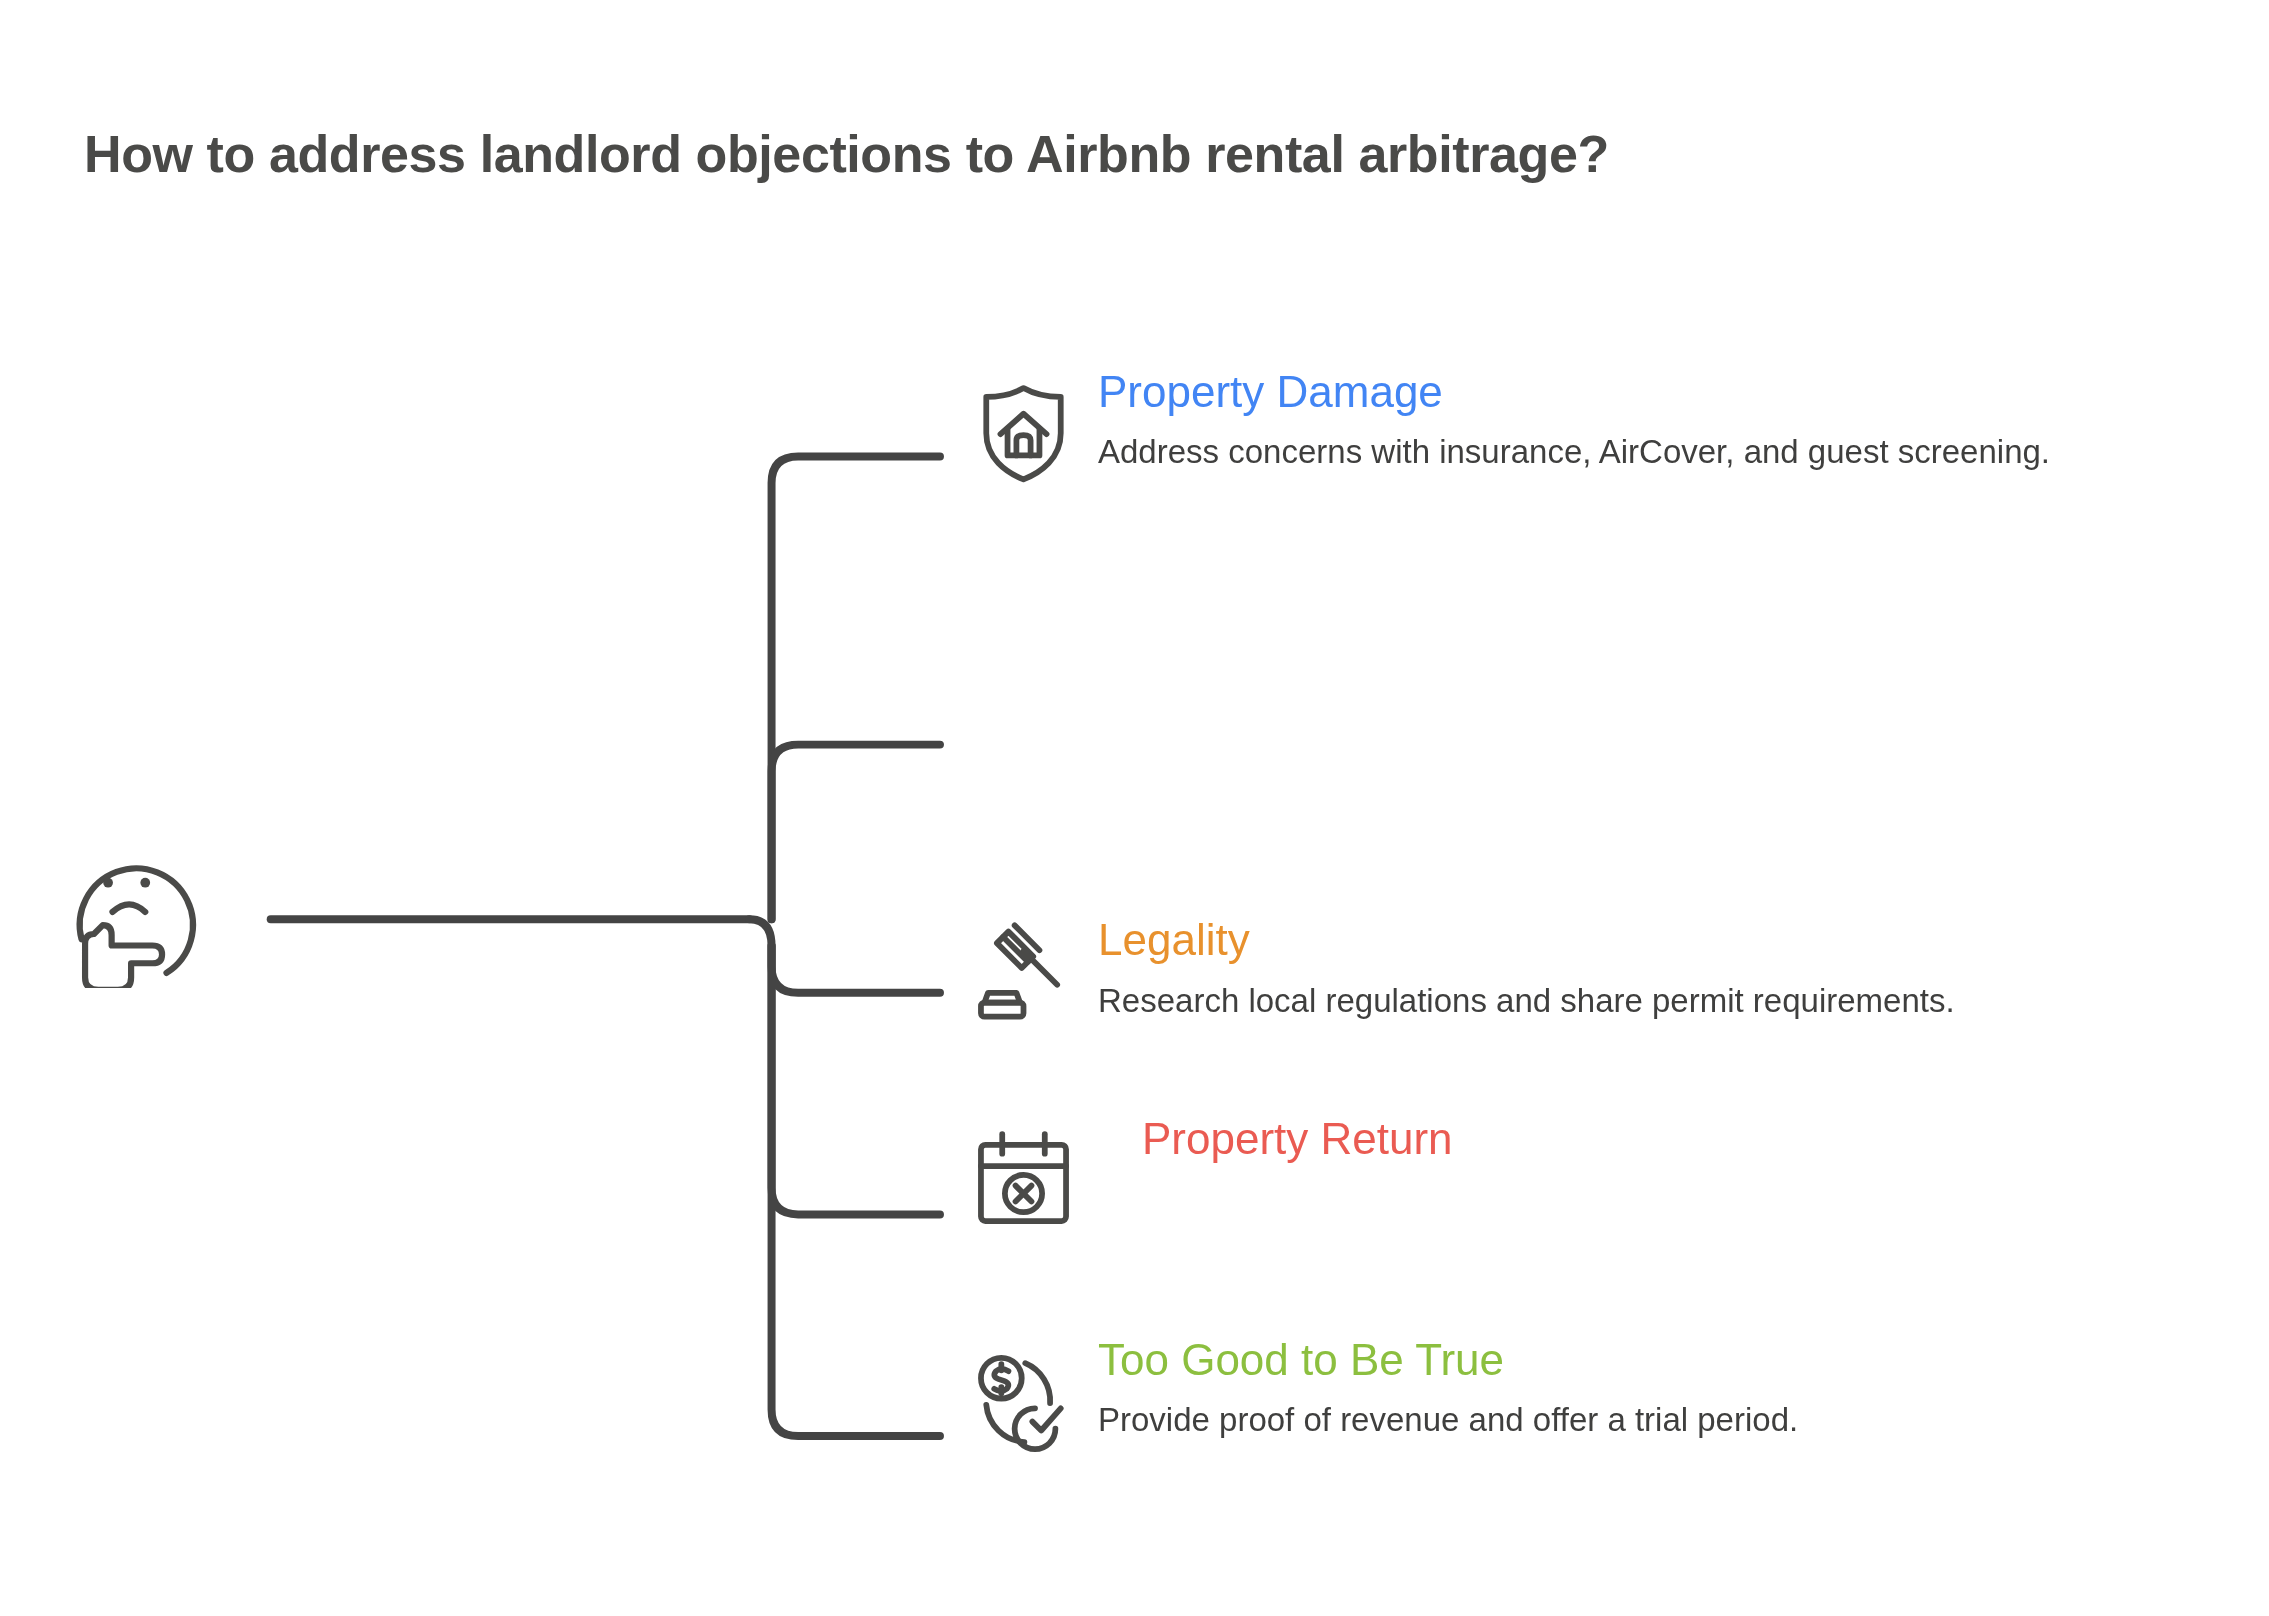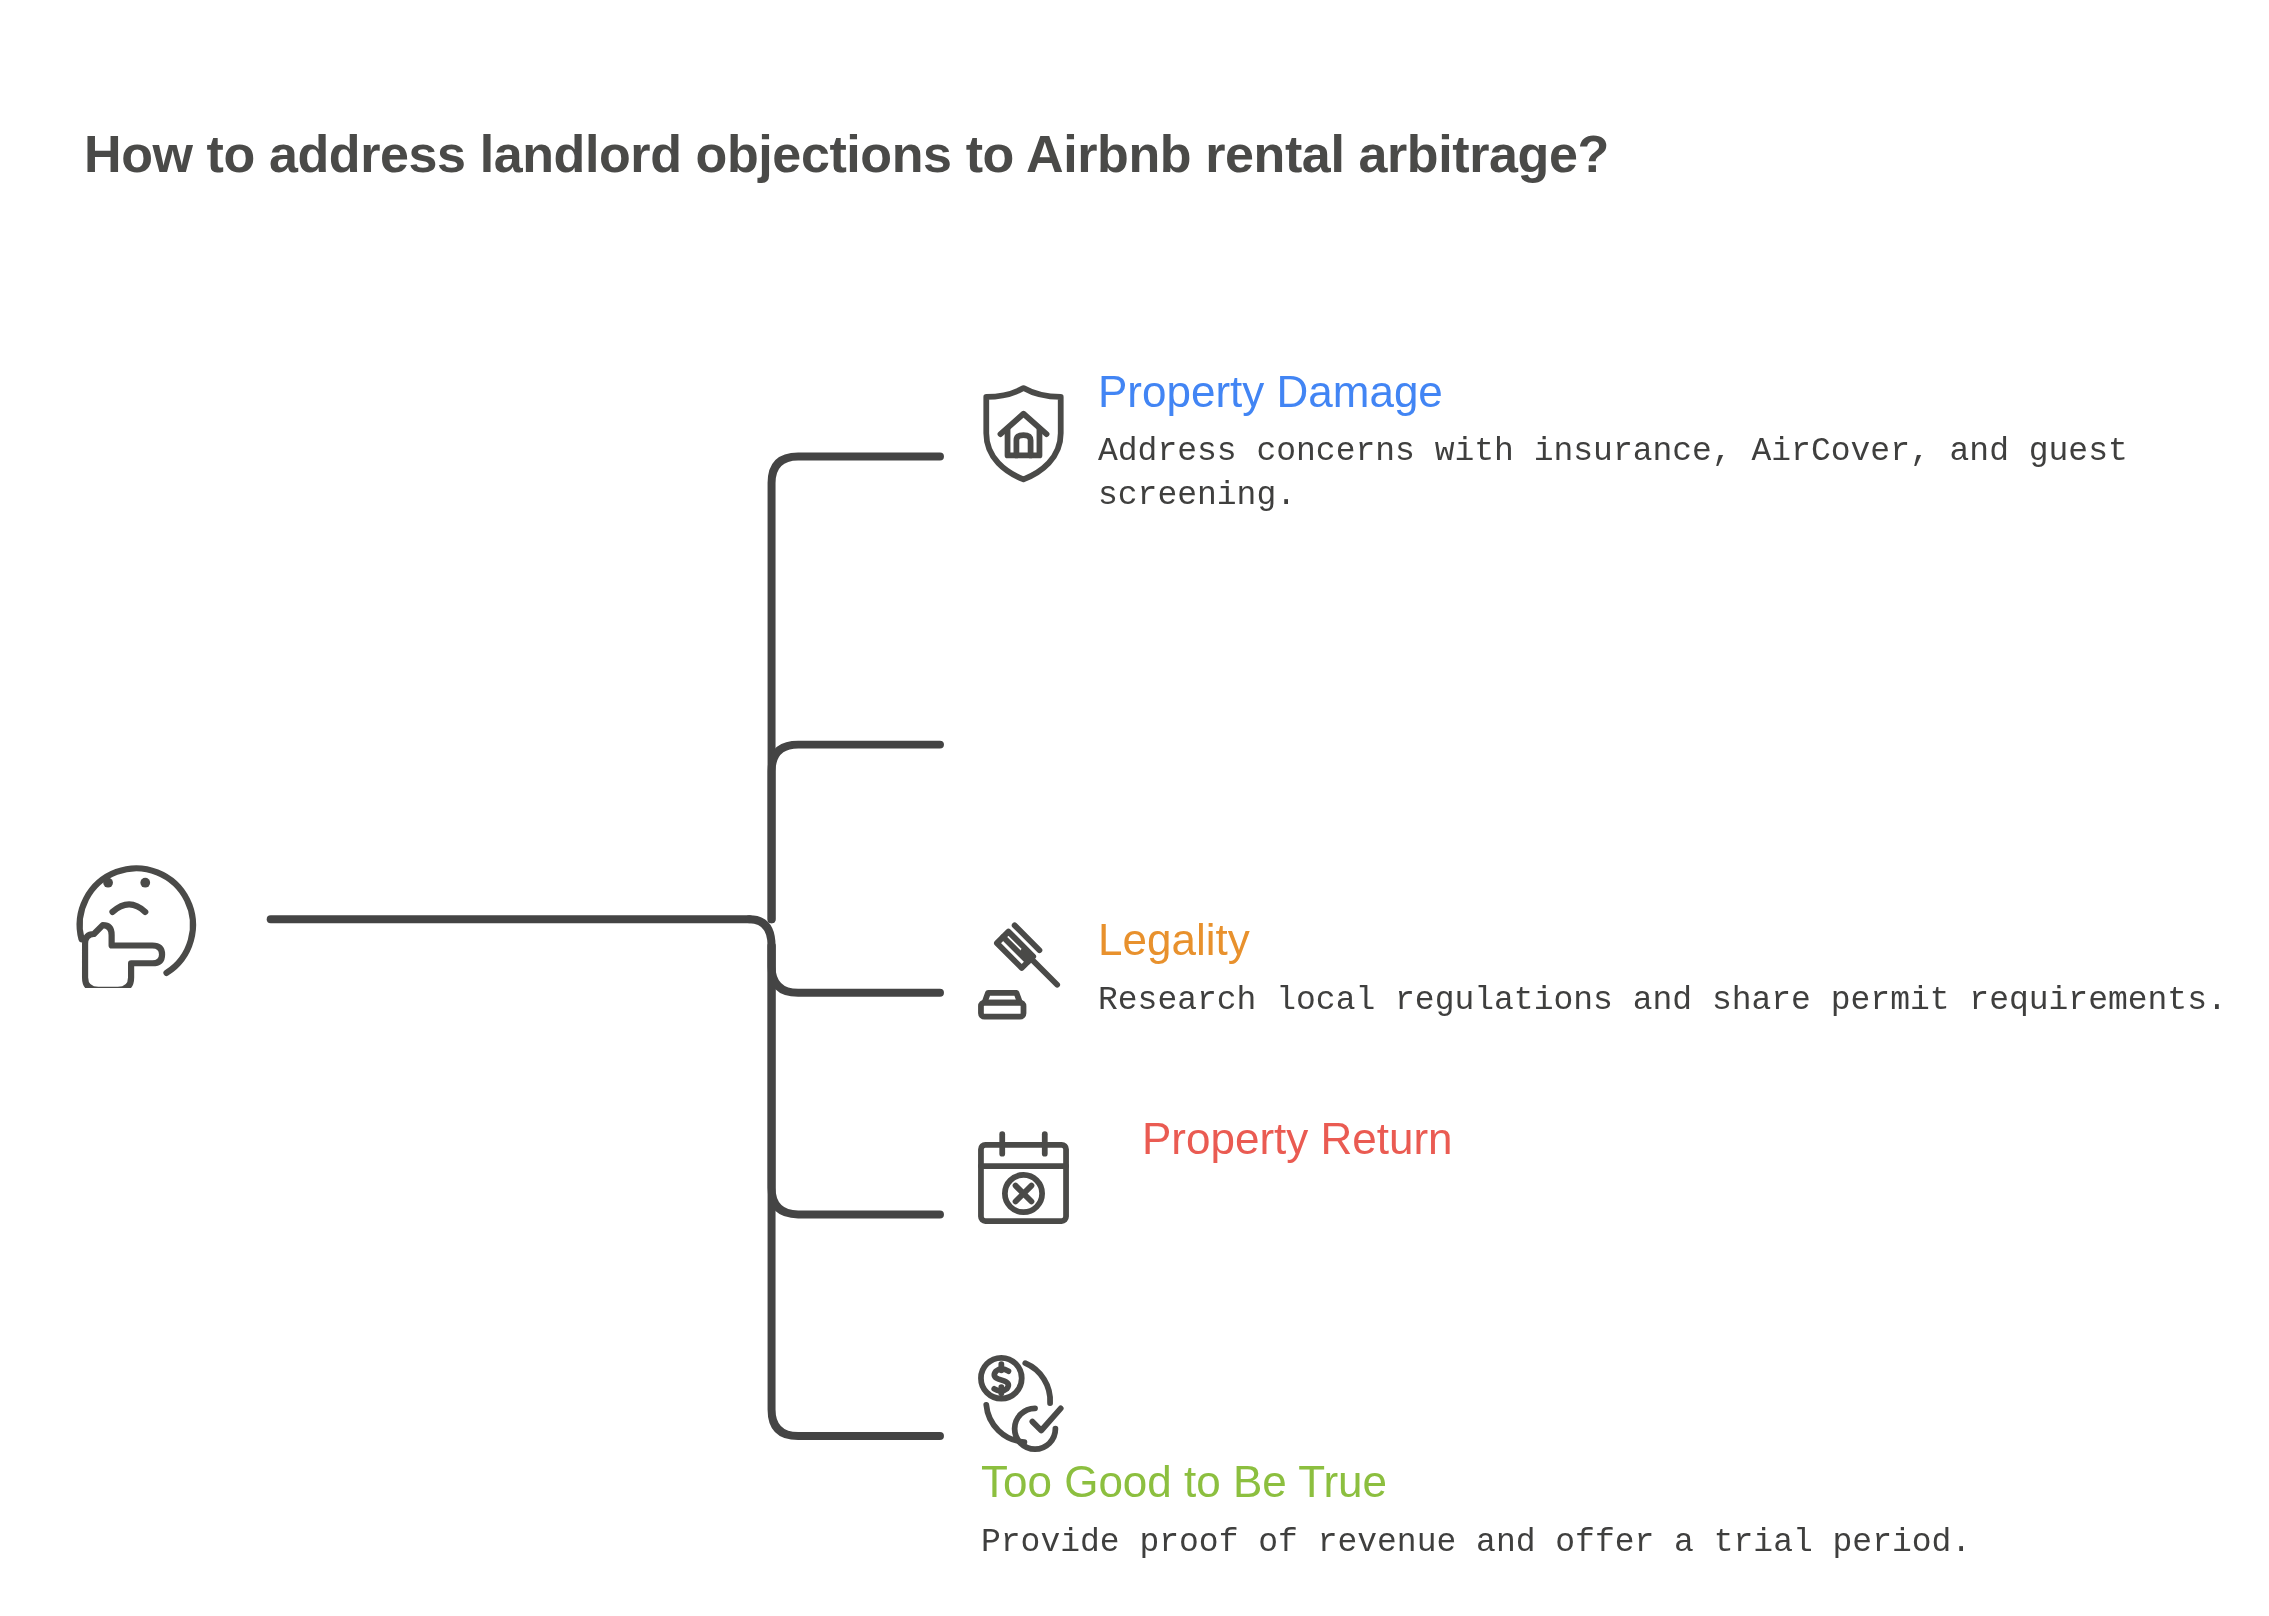--- a/index.html
+++ b/index.html
@@ -75,29 +75,28 @@
     font-size: 44px;
     font-weight: normal;
     line-height: 1.1;
     white-space: nowrap;
   }
   .branch-desc {
     font-size: 33px;
     line-height: 1.32;
     color: #3f3f3e;
     margin-top: 14px;
-    font-family: Liberation Mono, monospace;
   }
 
   
   .branch-0 { top: 368px; }
   .branch-1 { top: 640px; }
   .branch-2 { top: 908px; align-items: center; }
   .branch-3 { top: 1115px; gap: 44px; }
-  .branch-4 { top: 1336px; flex-direction: column; }
+  .branch-4 { top: 1336px; }
 
   
   .wide .branch-text { max-width: 1206px; }
 </style>
 </head>
 <body>
 
 <div class="page-title">How to address landlord objections to Airbnb rental arbitrage?</div>
 
 <div class="diagram">

